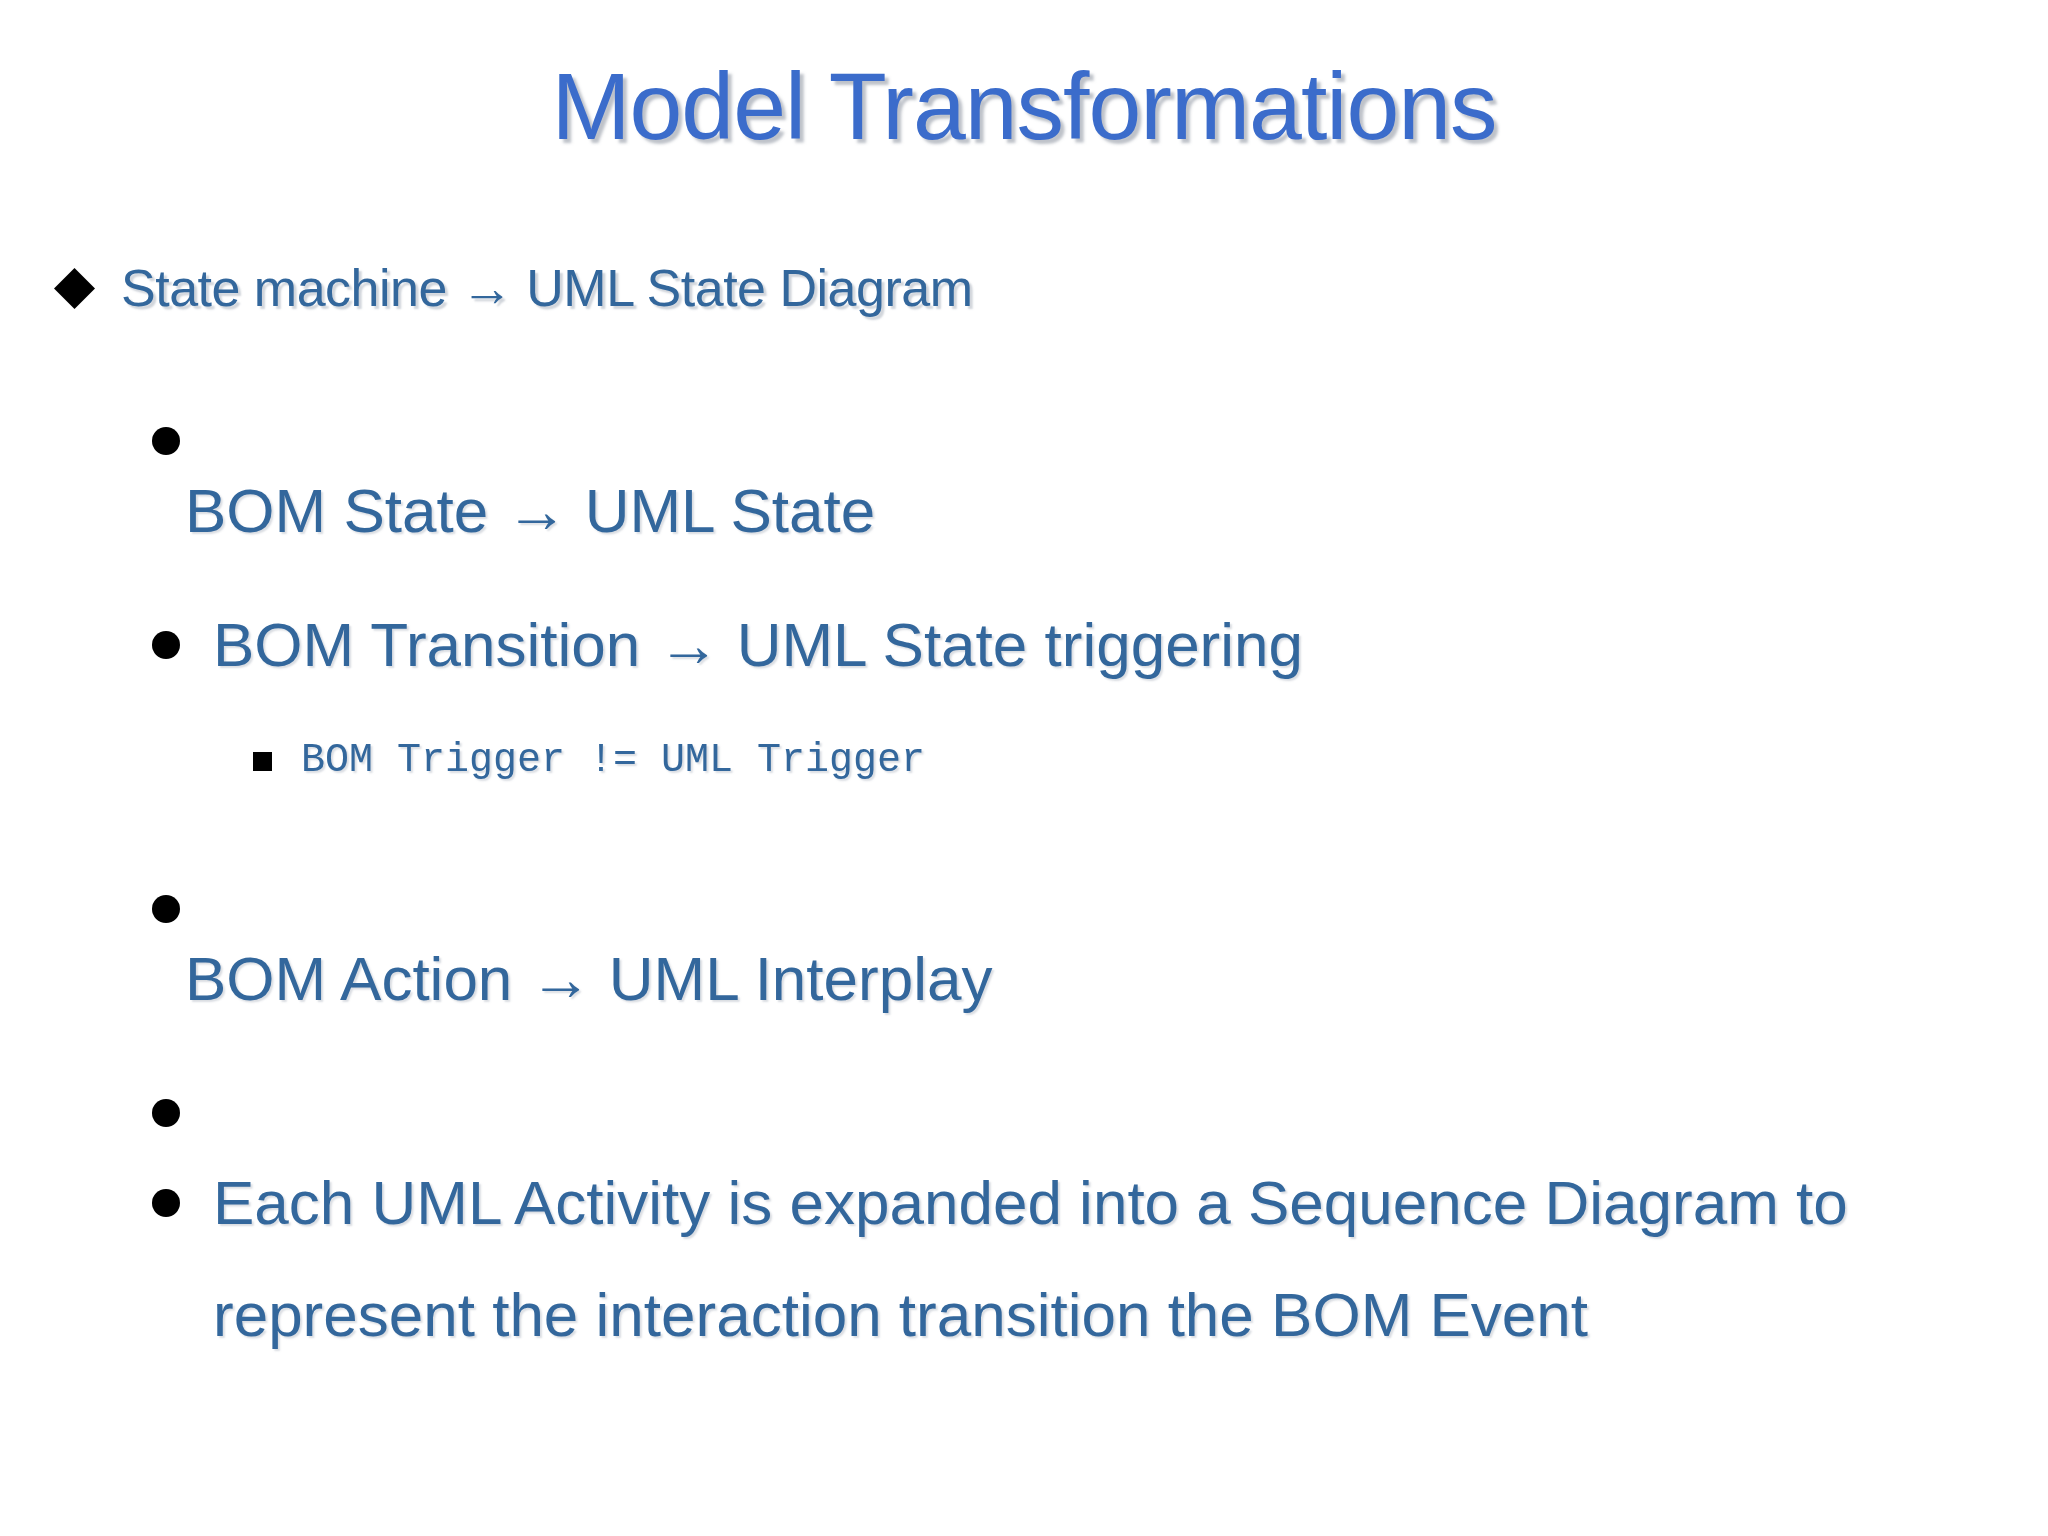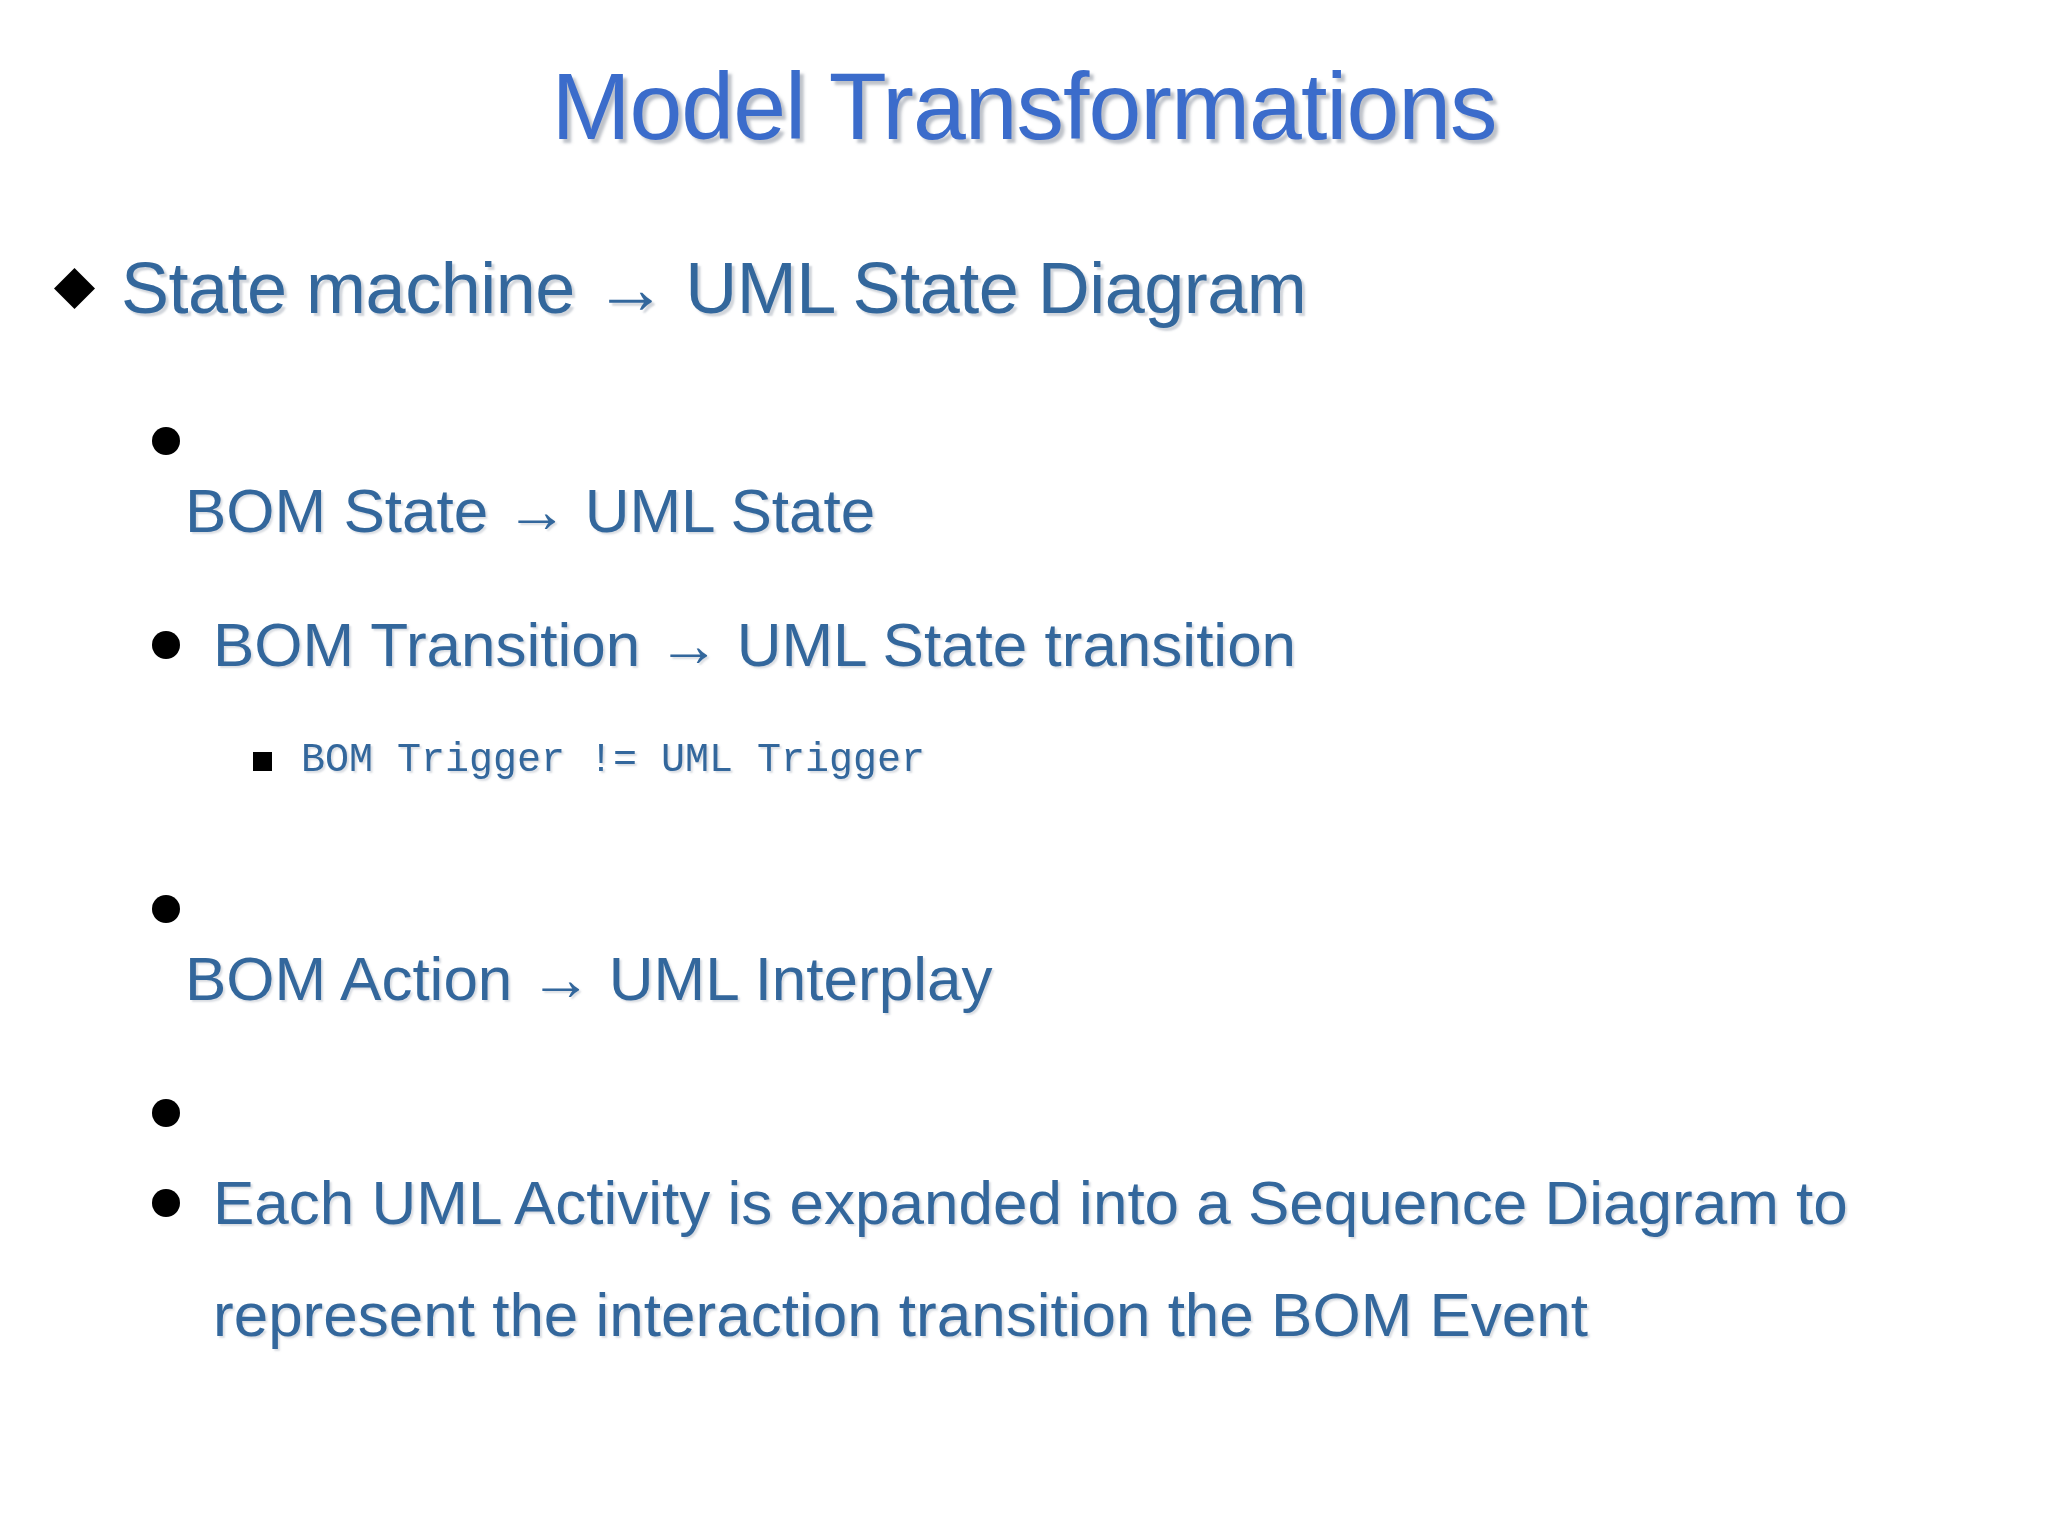--- a/index.html
+++ b/index.html
@@ -30,21 +30,21 @@
   .content {
     margin-top: 82px;
   }
   .row {
     display: flex;
     align-items: flex-start;
     color: var(--body-color, #33679C);
   }
   .l1 {
     padding-left: 60px;
-    font-size: 72px;
+    font-size: 52px;
     line-height: 94px;
     letter-spacing: -0.5px;
     text-shadow: 3px 3px 2px rgba(140, 150, 165, 0.4);
   }
   .l2 {
     padding-left: 152px;
     font-size: 62px;
     line-height: 112px;
     text-shadow: 2px 2px 2px rgba(150, 158, 172, 0.35);
   }
@@ -99,21 +99,21 @@
       <span class="text">State machine → UML State Diagram</span>
     </div>
 
     <div class="row l2 mb-b">
       <span class="marker"></span>
       <span class="text">BOM State → UML State</span>
     </div>
 
     <div class="row l2 mb-c">
       <span class="marker"></span>
-      <span class="text">BOM Transition → UML State transition</span>
+      <span class="text">BOM Transition → UML State triggering</span>
     </div>
 
     <div class="row l3 mb-d">
       <span class="marker"></span>
       <span class="text">BOM Trigger != UML Trigger</span>
     </div>
 
 
     <div class="row l2 mb-b">
       <span class="marker"></span>

